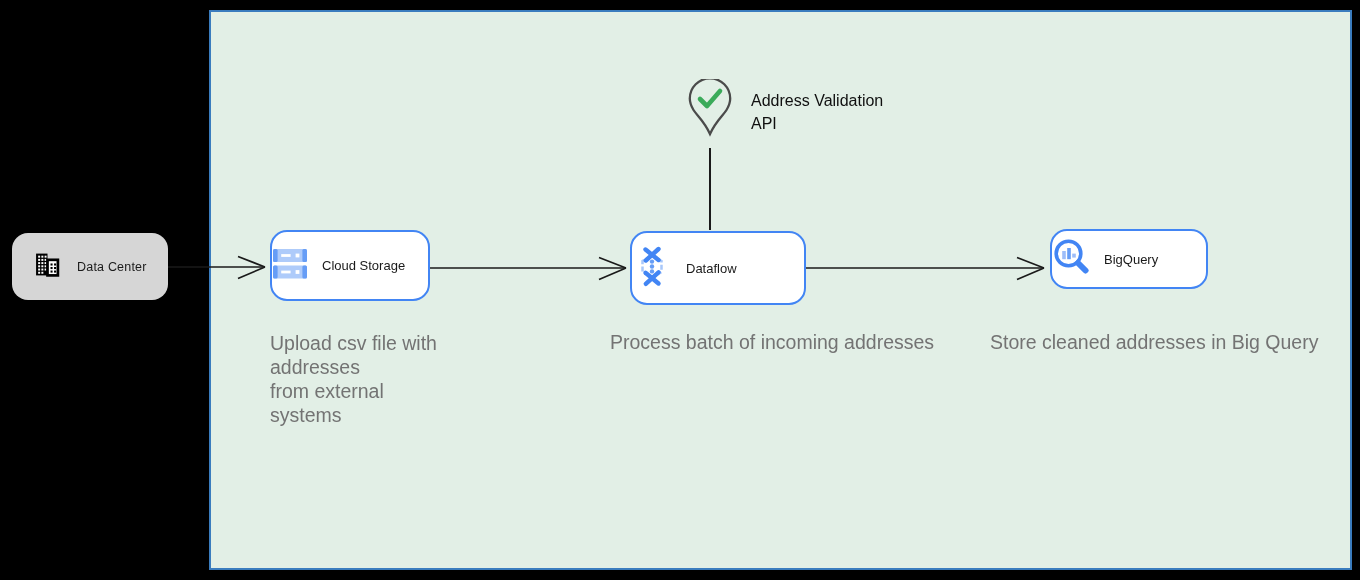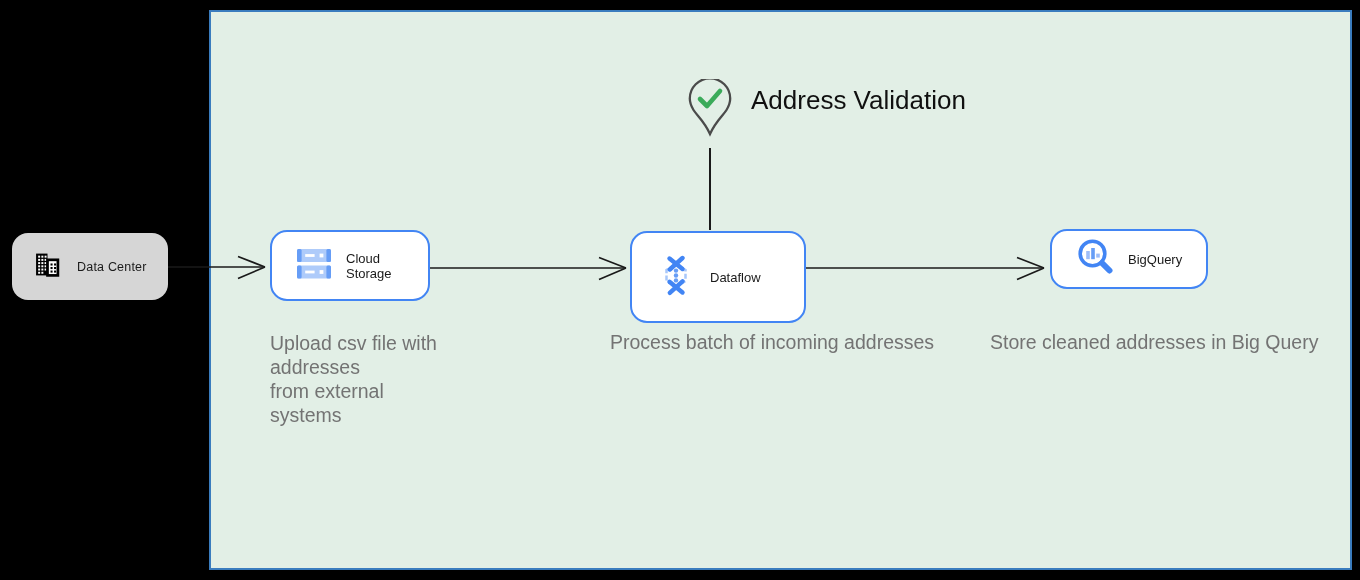--- a/index.html
+++ b/index.html
@@ -17,37 +17,37 @@
   .extbox {
     position:absolute; left:12px; top:233px; width:156px; height:67px;
     background:#d6d6d6; border-radius:16px; z-index:10;
     display:flex; align-items:center; gap:16px; padding-left:22px;
   }
   .extbox .lbl { font-size:12.5px; color:#1a1a1a; letter-spacing:.2px; }
 
   
   .node {
     position:absolute; background:#fff; border:2px solid #4285f4; border-radius:17px;
-    display:flex; align-items:center; z-index:10; padding-left:25px; gap:15px;
+    display:flex; align-items:center; z-index:10; padding-left:1px; gap:15px;
   }
   .node .lbl { font-size:13px; color:#1a1a1a; }
   #node-cloud-storage { left:270px; top:230px; width:160px; height:71px; }
-  #node-dataflow      { left:630px; top:231px; width:176px; height:92px; }
+  #node-dataflow      { left:630px; top:231px; width:176px; height:74px; }
   #node-bigquery      { left:1050px; top:229px; width:158px; height:60px; }
 
   
   .caption { position:absolute; color:#737373; font-size:19.5px; line-height:24px; z-index:6; }
   #cap-upload  { left:270px; top:331px; }
   #cap-process { left:570px; top:330px;margin-left:40px; }
   #cap-store   { left:990px; top:330px; }
   .caption span { display:block; }
 
   
   #pin-wrap { position:absolute; left:688px; top:79px; z-index:6; }
-  #api-label { position:absolute; left:751px; top:89px; font-size:26px; line-height:23px; color:#101010; z-index:6; }
+  #api-label { position:absolute; left:751px; top:89px; font-size:16px; line-height:23px; color:#101010; z-index:6; }
   #api-label span { display:block; }
 
   
   #wires { position:absolute; left:0; top:0; z-index:5; pointer-events:none; }
 </style>
 </head>
 <body>
 
 <div id="stage">
 
@@ -162,20 +162,21 @@
   </div>
 
   <div id="pin-wrap">
     <svg width="44" height="58" viewBox="0 0 44 58">
       <path d="M22 55 C16.5 42.5 9 36.5 5.5 31 C3 27 1.8 23.5 1.8 19.6 A20.2 20.2 0 1 1 42.2 19.6 C42.2 23.5 41 27 38.5 31 C35 36.5 27.5 42.5 22 55 Z" fill="none" stroke="#4b4b4b" stroke-width="2.3"></path>
       <polyline points="12,20 19,27 32,12" fill="none" stroke="#3bab5a" stroke-width="4.6" stroke-linecap="round" stroke-linejoin="round"></polyline>
     </svg>
   </div>
   <div id="api-label">
     <span>Address Validation</span>
+    <span>API</span>
   </div>
 
   <div class="caption" id="cap-upload">
     <span>Upload csv file with</span>
     <span>addresses</span>
     <span>from external</span>
     <span>systems</span>
   </div>
   <div class="caption" id="cap-process">Process batch of incoming addresses</div>
   <div class="caption" id="cap-store">Store cleaned addresses in Big Query</div>

